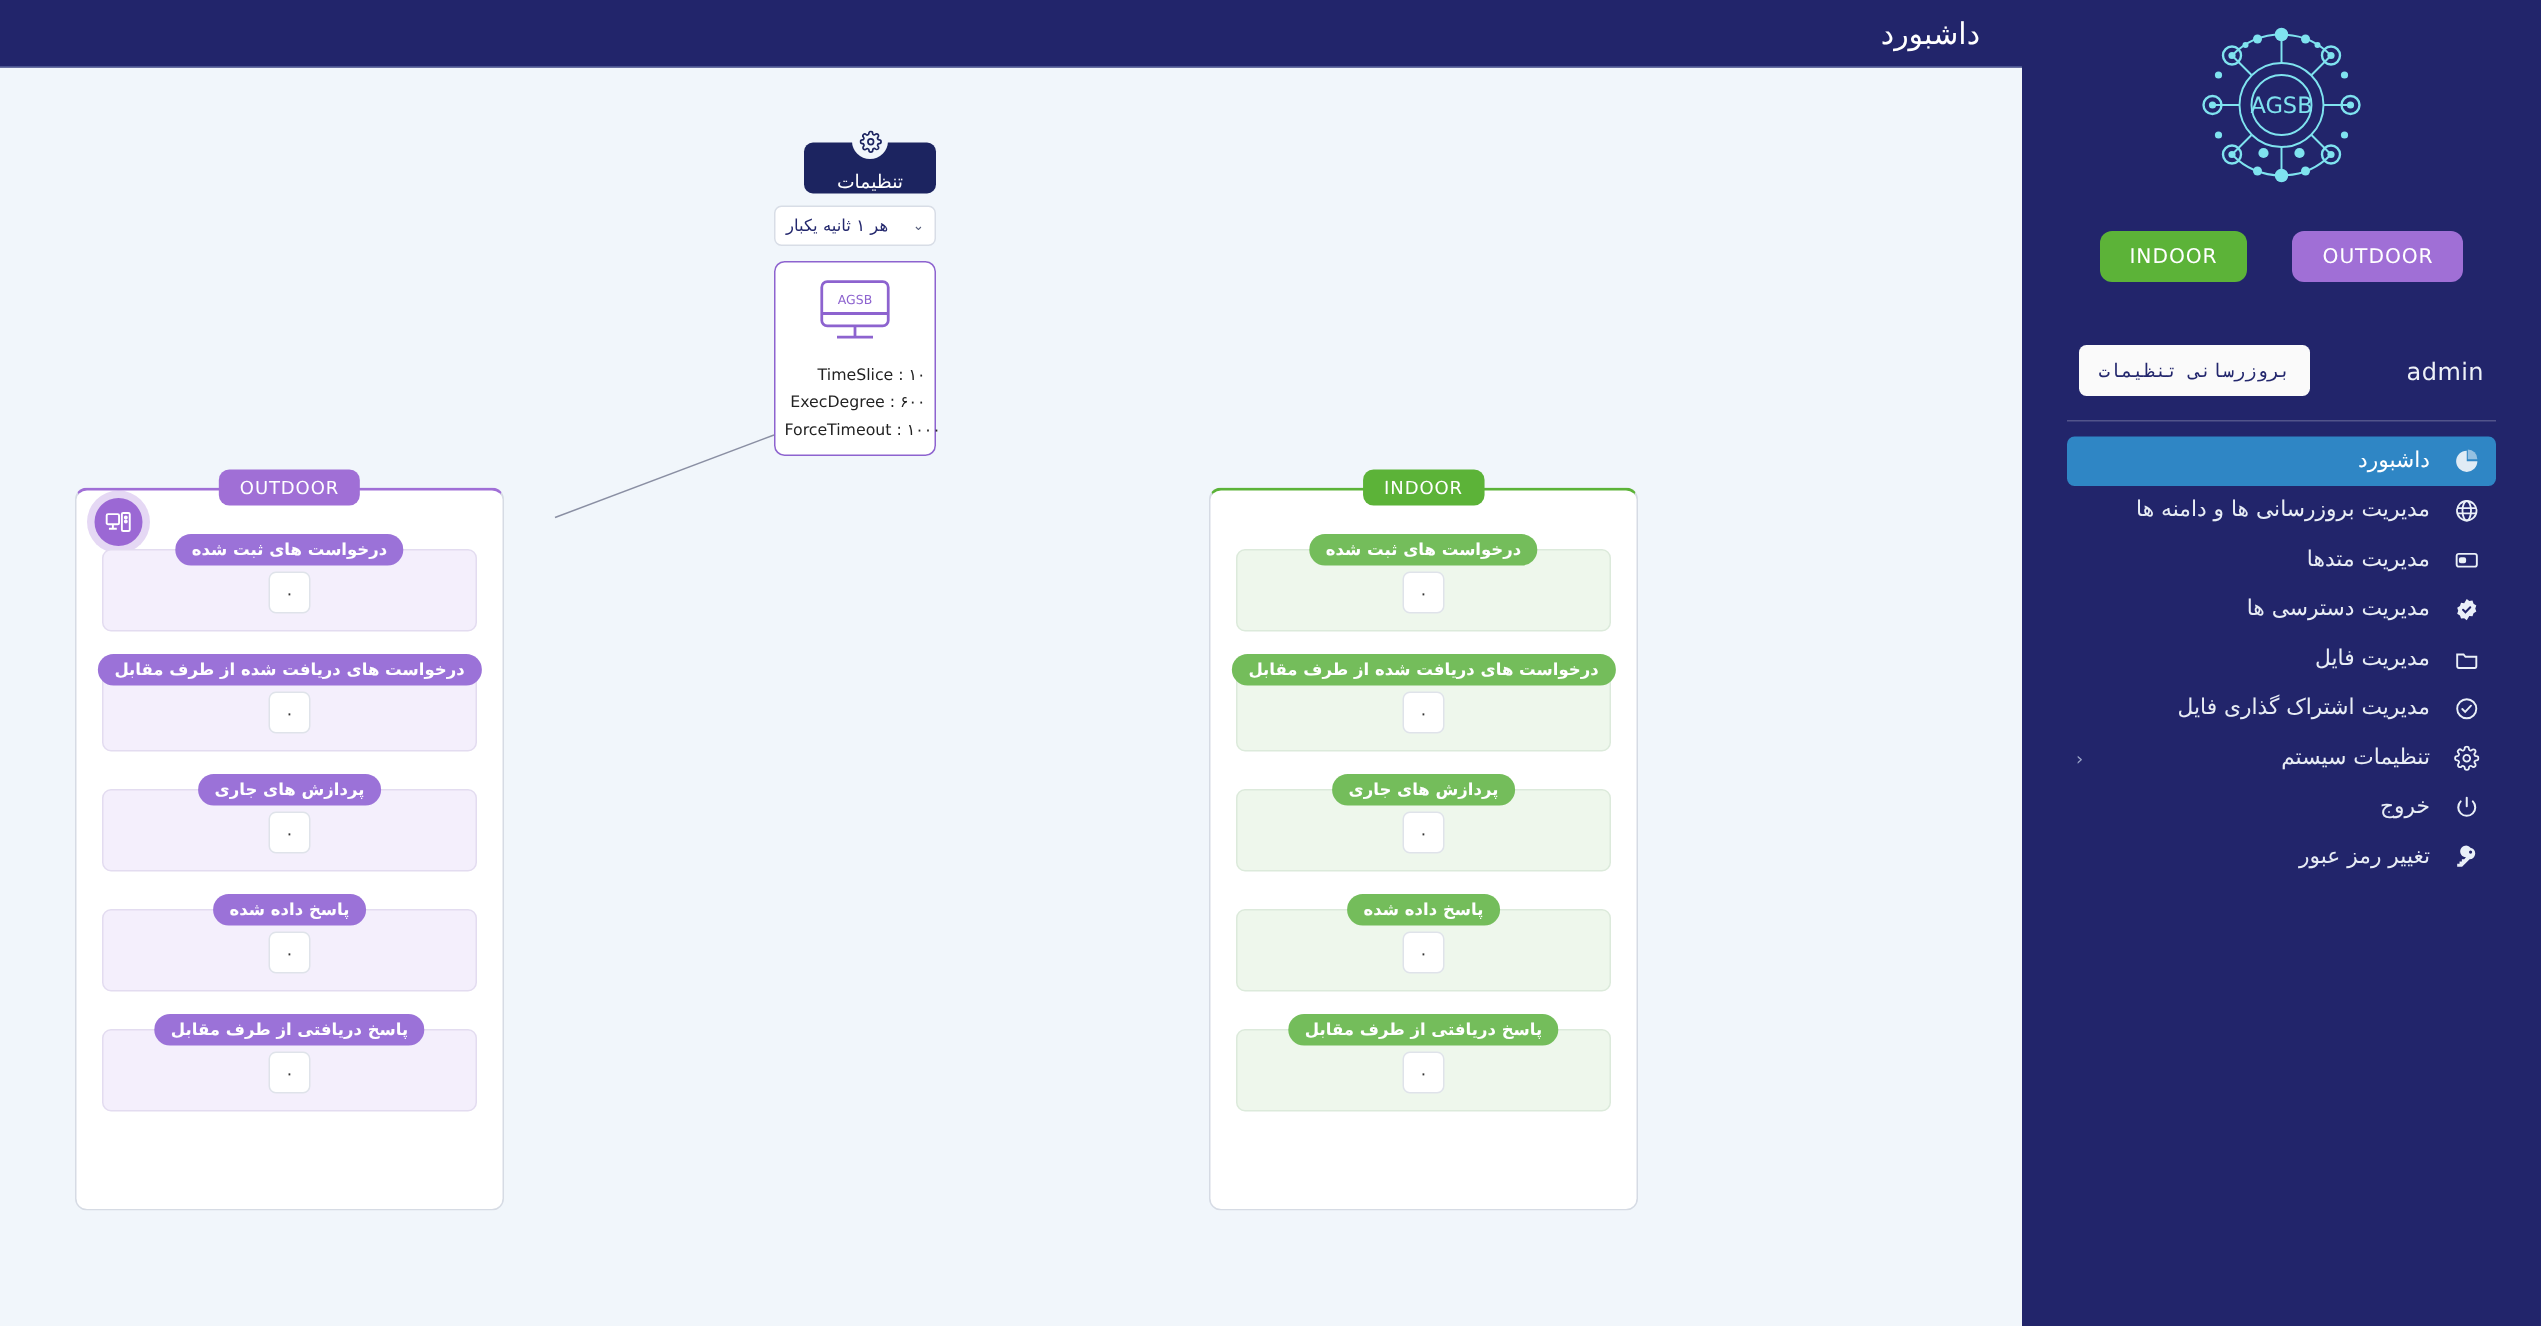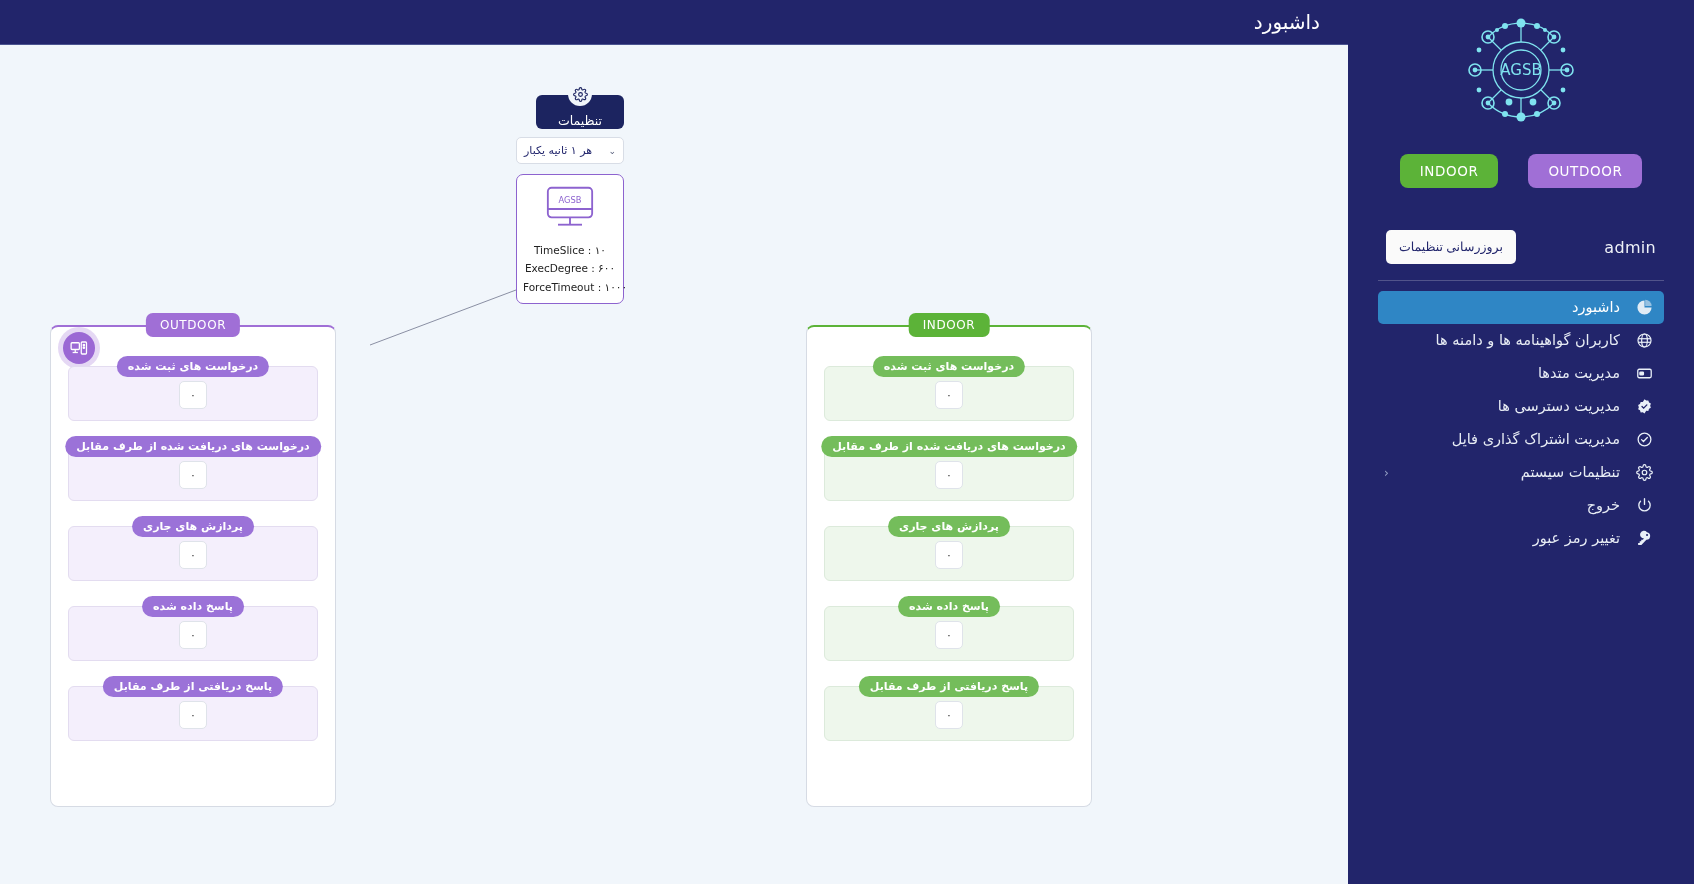--- a/index.html
+++ b/index.html
@@ -46,21 +46,21 @@
     display: flex; align-items: center;
     justify-content: space-between;
     direction: rtl;
   }
   .user-name { color: #eef1f7; font-size: 16px; letter-spacing: .3px; }
   .refresh-btn {
     background: #fafafa; color: #23276d;
     border: none; border-radius: 5px;
     padding: 9px 13px; font-size: 12.5px;
     cursor: pointer; white-space: nowrap;
-    font-family: Liberation Serif, serif;
+    font-family: Liberation Mono, monospace;
   }
   .sidebar-divider {
     margin-top: 16px; width: 286px; height: 1px;
     background: rgba(255,255,255,.22);
   }
   .nav { margin-top: 10px; width: 286px; }
   .nav-item {
     display: flex; flex-direction: row; align-items: center;
     justify-content: flex-start;
     gap: 14px;
@@ -151,21 +151,21 @@
     border-radius: 7px;
     padding: 8px 6px 7px 6px;
   }
   .monitor {
     width: 56px; height: 48px; margin: 2px auto 8px auto;
     position: relative;
   }
   .monitor svg { width: 56px; height: 48px; color: #8d63cf; }
   .agsb-param {
     font-size: 10.5px; color: #222; direction: ltr;
-    text-align: center; line-height: 1.75;
+    text-align: right; line-height: 1.75;
     white-space: nowrap;
     font-family: "DejaVu Sans", "Liberation Sans", sans-serif;
   }
 
   
   .panel {
     position: absolute;
     width: 286px; height: 482px;
     background: #ffffff;
     border-radius: 8px;
@@ -408,21 +408,21 @@
 
       <div class="nav-item">
         <span class="nav-ico">
           <svg viewBox="0 0 24 24" fill="none" stroke="currentColor" stroke-width="1.7">
             <circle cx="12" cy="12" r="9.2"></circle>
               <ellipse cx="12" cy="12" rx="4" ry="9.2"></ellipse>
             <line x1="3" y1="9.5" x2="21" y2="9.5"></line>
               <line x1="3" y1="14.5" x2="21" y2="14.5"></line>
           </svg>
         </span>
-        <span class="nav-label">کاربران گواهینامه ها و دامنه ها</span>
+        <span class="nav-label">مدیریت بروزرسانی ها و دامنه ها</span>
       </div>
 
       <div class="nav-item">
         <span class="nav-ico">
           <svg viewBox="0 0 24 24" fill="none" stroke="currentColor" stroke-width="1.8">
             <rect x="2.5" y="6" width="19" height="12" rx="2"></rect>
             <rect x="5.5" y="10" width="5" height="4" rx="1" fill="currentColor"></rect>
           </svg>
         </span>
         <span class="nav-label">مدیریت متدها</span>
@@ -431,20 +431,28 @@
       <div class="nav-item">
         <span class="nav-ico">
           <svg viewBox="0 0 24 24" fill="currentColor">
             <path d="M12 1.8l2.4 1.9 3-.3 1 2.9 2.6 1.6-1 2.9 1 2.9-2.6 1.6-1 2.9-3-.3L12 21.9l-2.4-1.9-3 .3-1-2.9L3 15.8l1-2.9-1-2.9 2.6-1.6 1-2.9 3 .3z"></path>
             <path d="M8.5 12l2.3 2.3 4.5-4.6" fill="none" stroke="#22256b" stroke-width="1.9" stroke-linecap="round"></path>
           </svg>
         </span>
         <span class="nav-label">مدیریت دسترسی ها</span>
       </div>
 
+      <div class="nav-item">
+        <span class="nav-ico">
+          <svg viewBox="0 0 24 24" fill="none" stroke="currentColor" stroke-width="1.8">
+            <path d="M3 7.5h6l1.8 2.2H21v9a1.5 1.5 0 0 1-1.5 1.5h-15A1.5 1.5 0 0 1 3 18.7z"></path>
+          </svg>
+        </span>
+        <span class="nav-label">مدیریت فایل</span>
+      </div>
 
       <div class="nav-item">
         <span class="nav-ico">
           <svg viewBox="0 0 24 24" fill="none" stroke="currentColor" stroke-width="1.8">
             <circle cx="12" cy="12" r="9"></circle>
             <path d="M7.8 12.2l2.7 2.7 5.5-5.8" stroke-linecap="round"></path>
           </svg>
         </span>
         <span class="nav-label">مدیریت اشتراک گذاری فایل</span>
       </div>

